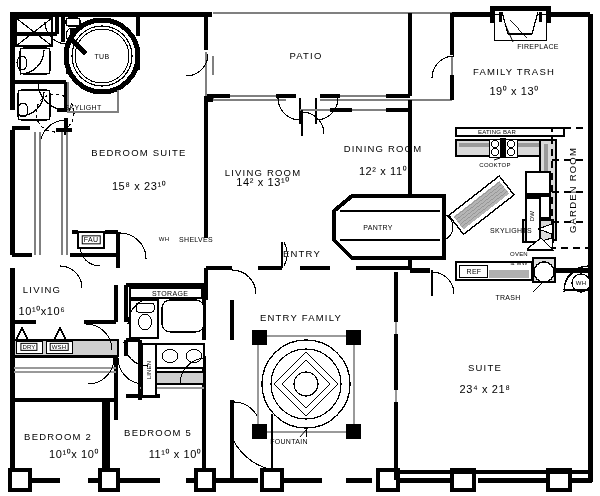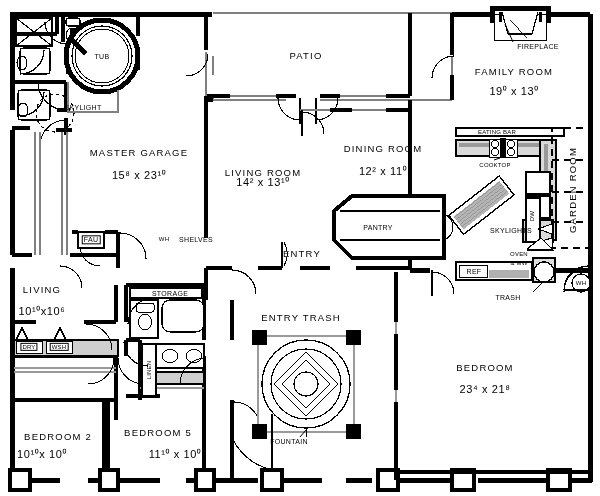--- a/index.html
+++ b/index.html
@@ -371,44 +371,44 @@
   <g stroke="#000" stroke-width="1.2" fill="none">
     <path d="M564,292 A26,26 0 0,1 590,266"></path>
     <line x1="564" y1="290" x2="590" y2="290" stroke-width="2.4"></line>
   </g>
 
   </g>
 </svg>
 
 <div class="lbl room-name" style="left:306px;top:55px">PATIO</div>
 
-<div class="lbl room-name" style="left:514px;top:71px">FAMILY  ROOM</div>
+<div class="lbl room-name" style="left:514px;top:71px">FAMILY  TRASH</div>
 <div class="lbl room-dim" style="left:514px;top:90px">19⁰ x 13⁰</div>
 
-<div class="lbl room-name" style="left:139px;top:152px">MASTER  GARAGE</div>
-<div class="lbl room-dim" style="left:139px;top:174px">15⁸ x 23¹⁰</div>
+<div class="lbl room-name" style="left:139px;top:152px">BEDROOM  SUITE</div>
+<div class="lbl room-dim" style="left:139px;top:185px">15⁸ x 23¹⁰</div>
 
 <div class="lbl room-name" style="left:263px;top:172px">LIVING  ROOM</div>
 <div class="lbl room-dim" style="left:263px;top:181px">14² x 13¹⁰</div>
 
 <div class="lbl room-name" style="left:383px;top:148px">DINING  ROOM</div>
 <div class="lbl room-dim" style="left:383px;top:170px">12² x 11⁰</div>
 
 <div class="lbl room-name vert" style="left:572px;top:190px">GARDEN  ROOM</div>
 
 <div class="lbl room-name" style="left:42px;top:289px">LIVING</div>
 <div class="lbl room-dim" style="left:42px;top:310px">10¹⁰x10⁶</div>
 
-<div class="lbl room-name" style="left:301px;top:317px">ENTRY  TRASH</div>
-
-<div class="lbl room-name" style="left:485px;top:367px">BEDROOM</div>
+<div class="lbl room-name" style="left:301px;top:317px">ENTRY  FAMILY</div>
+
+<div class="lbl room-name" style="left:485px;top:367px">SUITE</div>
 <div class="lbl room-dim" style="left:485px;top:389px">23⁴ x 21⁸</div>
 
 <div class="lbl room-name" style="left:58px;top:436px">BEDROOM  2</div>
-<div class="lbl room-dim" style="left:42px;top:453px">10¹⁰x 10⁰</div>
+<div class="lbl room-dim" style="left:74px;top:453px">10¹⁰x 10⁰</div>
 
 <div class="lbl room-name" style="left:158px;top:432px">BEDROOM  5</div>
 <div class="lbl room-dim" style="left:175px;top:453px">11¹⁰ x 10⁰</div>
 
 <div class="lbl room-name" style="left:302px;top:253px">ENTRY</div>
 
 <div class="lbl small" style="left:102px;top:56px">TUB</div>
 <div class="lbl small" style="left:83px;top:107px">SKYLIGHT</div>
 <div class="lbl small" style="left:538px;top:46px">FIREPLACE</div>
 <div class="lbl tiny" style="left:497px;top:132px">EATING  BAR</div>

